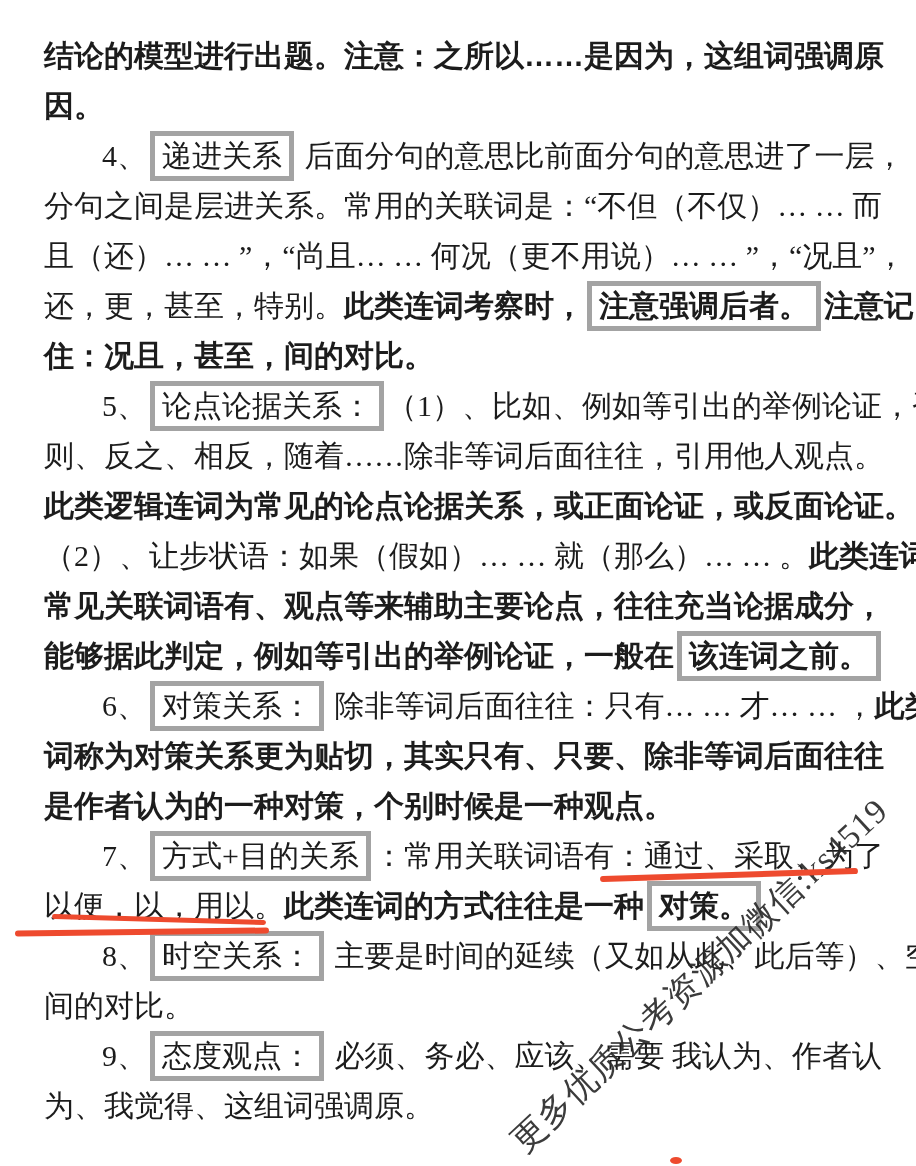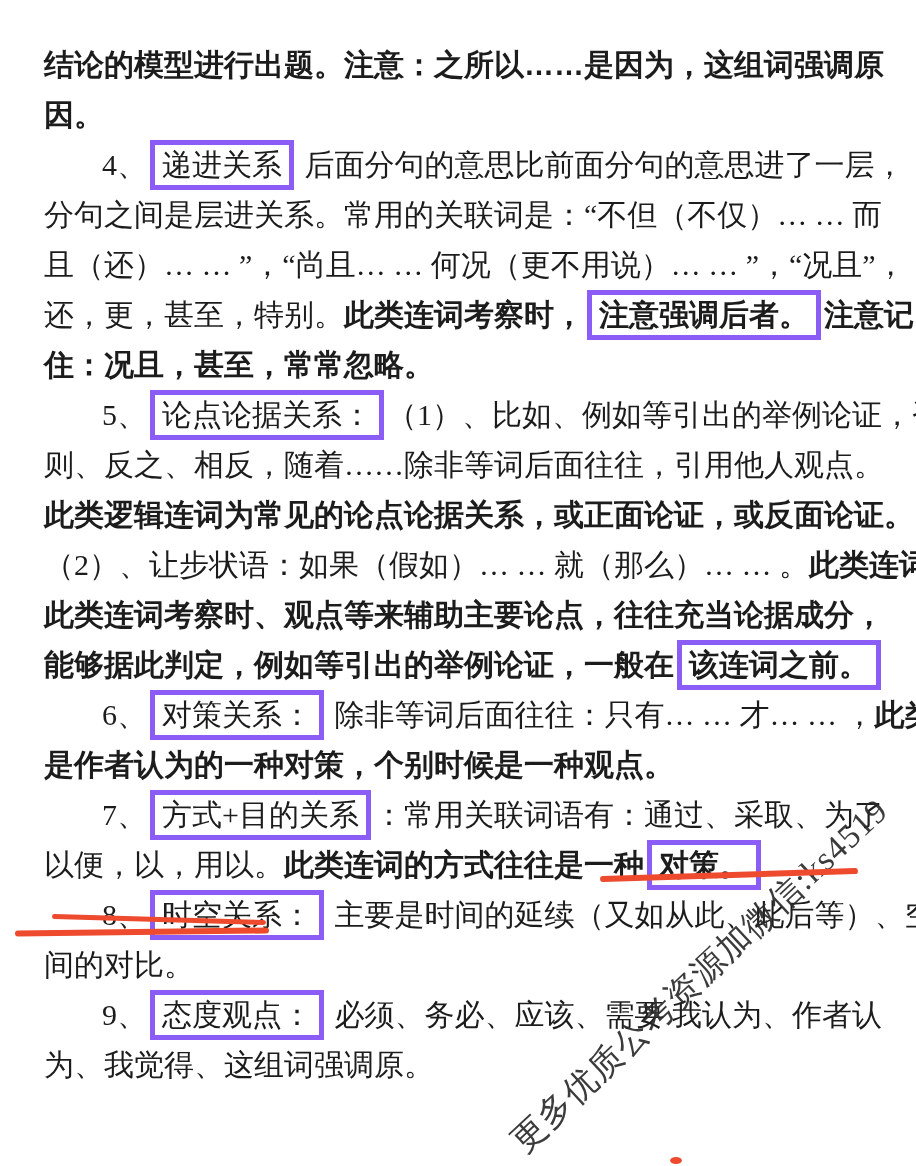--- a/index.html
+++ b/index.html
@@ -1,30 +1,30 @@
 <!DOCTYPE html>
 <html><head>
 <meta charset="utf-8">
 <style>
   html,body{margin:0;padding:0;}
   body{
     width:916px;height:1166px;background:#ffffff;position:relative;overflow:hidden;
     font-family:"Liberation Serif","DejaVu Serif",serif;color:#1c1c1c;
   }
-  .doc{position:absolute;left:0;top:12px;width:916px;padding:28px 40px 0 44px;box-sizing:border-box;z-index:1;}
+  .doc{position:absolute;left:0;top:3px;width:916px;padding:28px 40px 0 44px;box-sizing:border-box;z-index:1;}
   .ln{
     height:50px;line-height:50px;font-size:30px;
     text-align:justify;text-align-last:justify;text-justify:inter-character;
     overflow:visible;white-space:nowrap;
   }
   .ln.nj{text-align-last:left;}
   .ln.ind{text-indent:58px;}
   .seg{display:inline;}
   .b{font-family:"Liberation Sans","DejaVu Sans",sans-serif;font-weight:700;}
-  .box{border:5px solid #8b5cf6;padding:3px 7px 4px 7px;margin:16px 3px;}
+  .box{border:5px solid #a3a3a3;padding:3px 7px 4px 7px;margin:16px 3px;}
   .wm{
     position:absolute;left:532px;top:1118px;height:44px;line-height:44px;z-index:4;
     font-size:34px;letter-spacing:1px;color:#2b2b2b;white-space:nowrap;opacity:.92;
     transform:rotate(-43deg);transform-origin:0 100%;
     font-family:"Liberation Serif","DejaVu Serif",serif;
   }
   .redmark{position:absolute;background:#ee4a2e;z-index:5;border-radius:3px;}
   .rm1{left:600px;top:872px;width:258px;height:6px;transform:rotate(-1.8deg);}
   .rm2{left:52px;top:917px;width:214px;height:5px;transform:rotate(1.6deg);}
   .rm3{left:15px;top:929px;width:254px;height:6px;transform:rotate(-0.7deg);}
@@ -46,42 +46,45 @@
   <div class="ln">
     <span class="seg">分句之间是层进关系。常用的关联词是：“不但（不仅）… … 而</span>
   </div>
   <div class="ln">
     <span class="seg">且（还）… … ”，“尚且… … 何况（更不用说）… … ”，“况且”，</span>
   </div>
   <div class="ln">
     <span class="seg">还，更，甚至，特别。</span><span class="seg b">此类连词考察时，</span><span class="seg b box">注意强调后者。</span><span class="seg b">注意记</span>
   </div>
   <div class="ln nj">
-    <span class="seg b">住：况且，甚至，常常忽略。</span>
+    <span class="seg b">住：况且，甚至，间的对比。</span>
   </div>
   <div class="ln ind">
     <span class="seg">5、</span><span class="seg box">论点论据关系：</span><span class="seg">（1）、比如、例如等引出的举例论证，否</span>
   </div>
   <div class="ln">
     <span class="seg">则、反之、相反，随着……除非等词后面往往，引用他人观点。</span>
   </div>
   <div class="ln">
     <span class="seg b">此类逻辑连词为常见的论点论据关系，或正面论证，或反面论证。</span>
   </div>
   <div class="ln">
     <span class="seg">（2）、让步状语：如果（假如）… … 就（那么）… … 。</span><span class="seg b">此类连词</span>
   </div>
   <div class="ln">
-    <span class="seg b">此类连词考察时、观点等来辅助主要论点，往往充当论据成分，</span>
+    <span class="seg b">常见关联词语有、观点等来辅助主要论点，往往充当论据成分，</span>
   </div>
   <div class="ln">
     <span class="seg b">能够据此判定，例如等引出的举例论证，一般在</span><span class="seg b box">该连词之前。</span>
   </div>
   <div class="ln ind">
     <span class="seg">6、</span><span class="seg box">对策关系：</span><span class="seg"> 除非等词后面往往：只有… … 才… … ，</span><span class="seg b">此类连</span>
+  </div>
+  <div class="ln">
+    <span class="seg b">词称为对策关系更为贴切，其实只有、只要、除非等词后面往往</span>
   </div>
   <div class="ln nj">
     <span class="seg b">是作者认为的一种对策，个别时候是一种观点。</span>
   </div>
   <div class="ln ind">
     <span class="seg">7、</span><span class="seg box">方式+目的关系</span><span class="seg">：常用关联词语有：</span><span class="seg">通过、采取、为了</span>
   </div>
   <div class="ln nj">
     <span class="seg">以便，以，用以。</span><span class="seg b">此类连词的方式往往是一种</span><span class="seg b box">对策。</span>
   </div>

